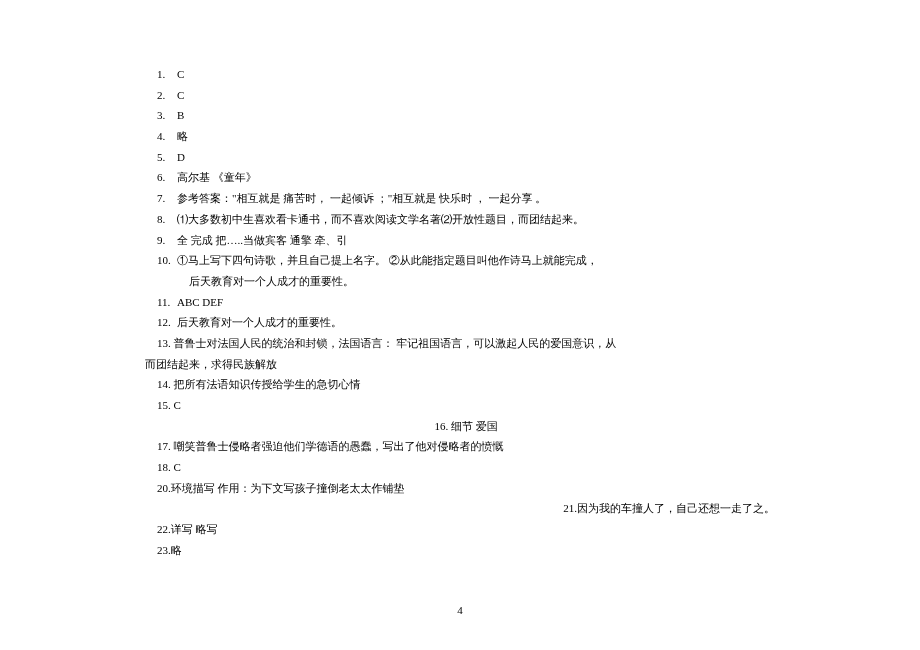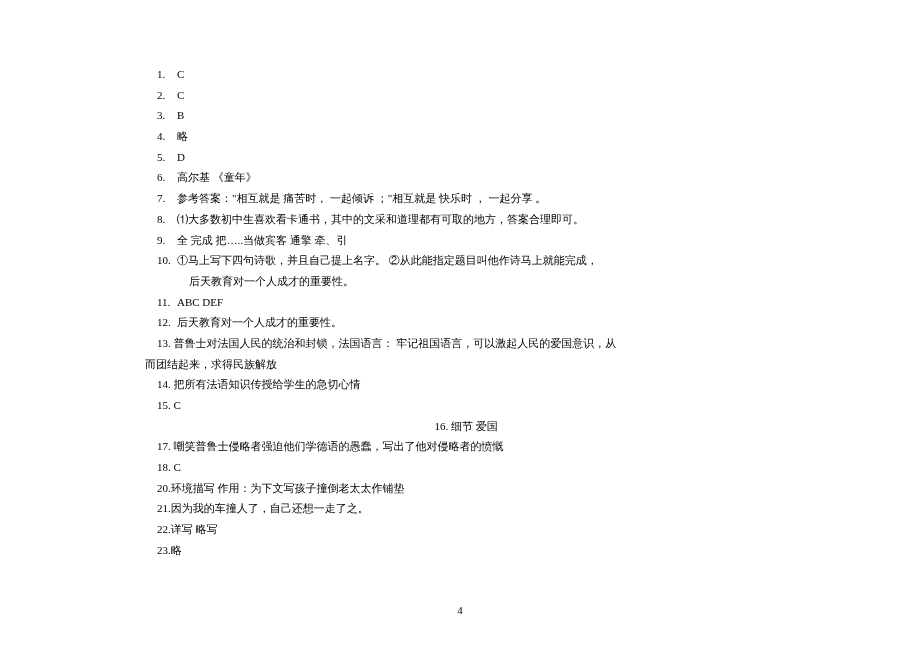--- a/index.html
+++ b/index.html
@@ -48,32 +48,32 @@
 <body>
 
 <div id="content">
     <div class="line"><span class="indent-num">1.</span><span>C</span></div>
     <div class="line"><span class="indent-num">2.</span><span>C</span></div>
     <div class="line"><span class="indent-num">3.</span><span>B</span></div>
     <div class="line"><span class="indent-num">4.</span><span>略</span></div>
     <div class="line"><span class="indent-num">5.</span><span>D</span></div>
     <div class="line"><span class="indent-num">6.</span><span>高尔基  《童年》</span></div>
     <div class="line"><span class="indent-num">7.</span><span>参考答案："相互就是  痛苦时，    一起倾诉    ；"相互就是  快乐时  ，    一起分享  。</span></div>
-    <div class="line"><span class="indent-num">8.</span><span>⑴大多数初中生喜欢看卡通书，其中的文采和道理都有可取的地方，答案合理即可。</span></div>
+    <div class="line"><span class="indent-num">8.</span><span>⑴大多数初中生喜欢看卡通书，而不喜欢阅读文学名著⑵开放性题目，而团结起来。</span></div>
     <div class="line"><span class="indent-num">9.</span><span>全    完成      把…..当做宾客      通擎    牵、引</span></div>
     <div class="line"><span class="indent-num">10.</span><span>①马上写下四句诗歌，并且自己提上名字。          ②从此能指定题目叫他作诗马上就能完成，</span></div>
     <div class="line sub-indent">后天教育对一个人成才的重要性。</div>
     <div class="line"><span class="indent-num">11.</span><span>ABC          DEF</span></div>
     <div class="line"><span class="indent-num">12.</span><span>后天教育对一个人成才的重要性。</span></div>
     <div class="line" style="padding-left: 12px;">13. 普鲁士对法国人民的统治和封锁，法国语言：    牢记祖国语言，可以激起人民的爱国意识，从</div>
     <div class="line no-indent">而团结起来，求得民族解放</div>
     <div class="line" style="padding-left: 12px;">14. 把所有法语知识传授给学生的急切心情</div>
     <div class="line" style="padding-left: 12px;">15. C</div>
     <div class="line" style="padding-left: 12px; text-align: center;">16. 细节   爱国</div>
     <div class="line" style="padding-left: 12px;">17. 嘲笑普鲁士侵略者强迫他们学德语的愚蠢，写出了他对侵略者的愤慨</div>
     <div class="line" style="padding-left: 12px;">18. C</div>
     <div class="line" style="padding-left: 12px;">20.环境描写    作用：为下文写孩子撞倒老太太作铺垫</div>
-    <div class="line" style="padding-left: 12px;">21.因为我的车撞人了，自己还想一走了之。</div>
+    <div class="line" style="padding-left: 12px; text-align: right;">21.因为我的车撞人了，自己还想一走了之。</div>
     <div class="line" style="padding-left: 12px;">22.详写   略写</div>
     <div class="line" style="padding-left: 12px;">23.略</div>
   </div>
 
 <div class="footer">4</div>
 
 </body></html>

